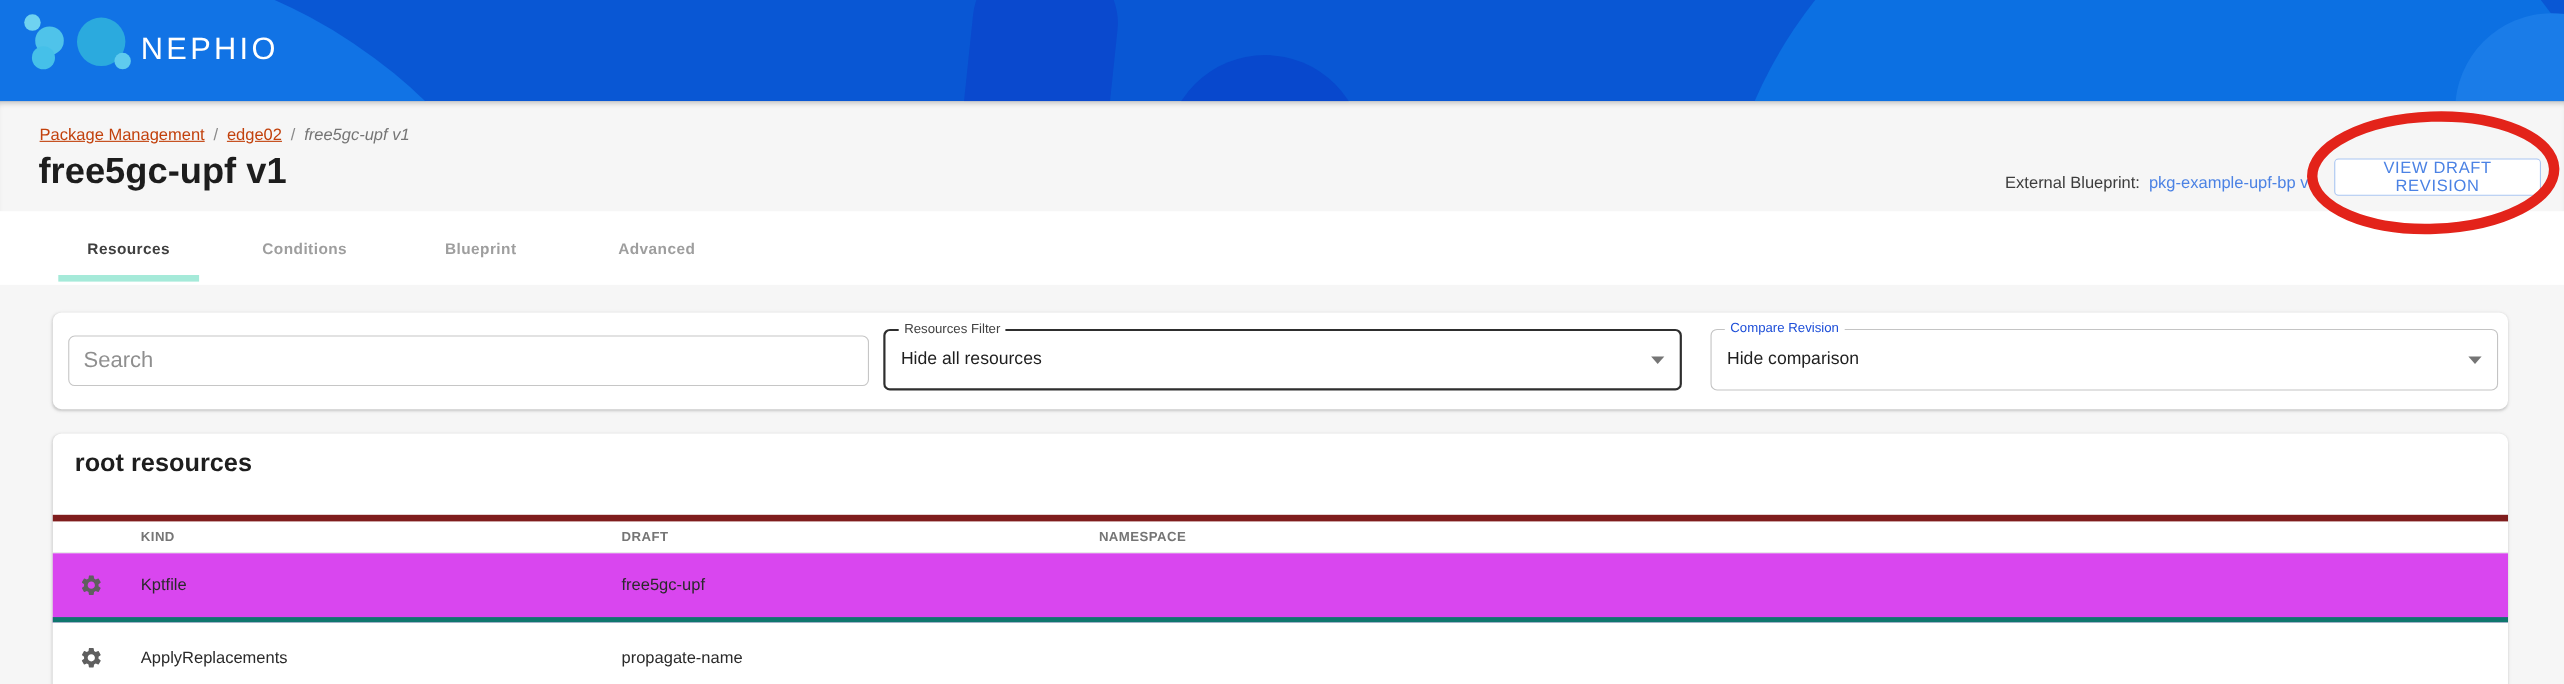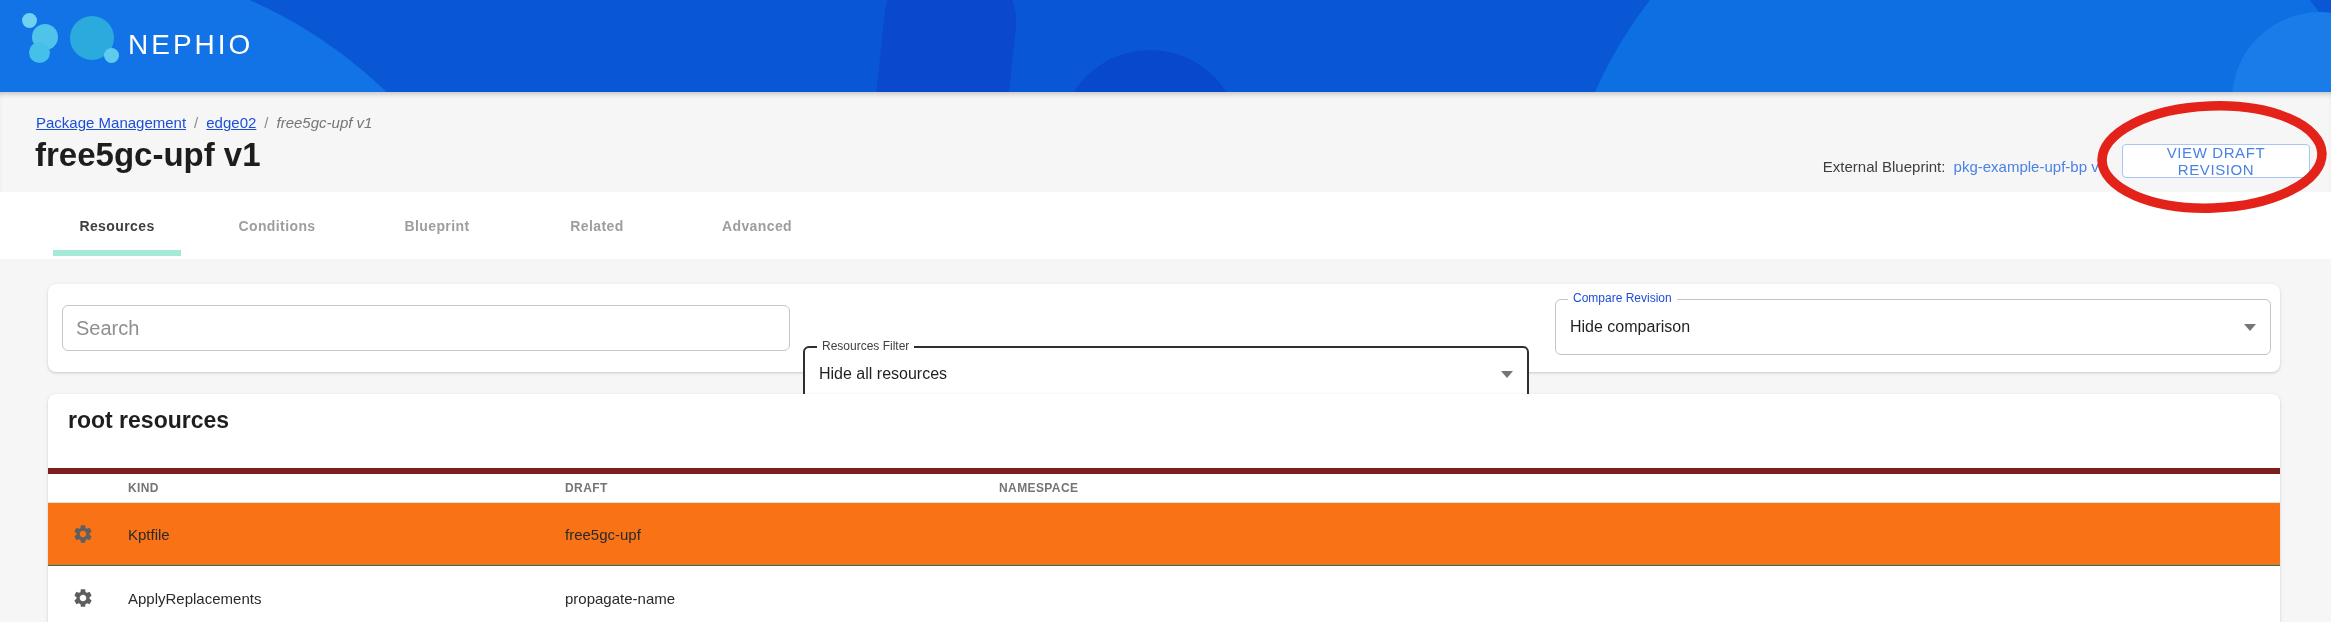--- a/index.html
+++ b/index.html
@@ -22,21 +22,21 @@
   .b2{left:32px;top:24px;width:26px;height:26px;background:#4fc3ea;}
   .b3{left:22px;top:13px;width:15px;height:15px;background:#6fd2f0;}
   .b4{left:29px;top:42px;width:21px;height:21px;background:#45c0e9;}
   .b5{left:104px;top:48px;width:15px;height:15px;background:#5fcbee;}
   .wordmark{position:absolute;left:128px;top:31px;font-size:28px;line-height:28px;color:#ffffff;
     letter-spacing:3px;font-weight:400;}
   
   .page-head{position:absolute;left:0;top:92px;width:2331px;height:100px;background:#f6f6f6;
     box-shadow:inset 0 5px 6px -4px rgba(0,0,0,.28);}
   .breadcrumb{position:absolute;left:36px;top:22px;font-size:15px;color:#6b6b6b;}
-  .breadcrumb a{color:#1d4ed8;text-decoration:underline;cursor:pointer;}
+  .breadcrumb a{color:#c2410c;text-decoration:underline;cursor:pointer;}
   .crumb-sep{margin:0 8px;color:#8a8a8a;}
   .crumb-current{font-style:italic;color:#757575;}
   .page-title{position:absolute;left:35px;top:44px;font-size:33px;font-weight:700;color:#1d1d1d;}
   .ext-bp{position:absolute;right:224px;top:66px;font-size:15px;color:#3d3d3d;white-space:nowrap;}
   .ext-bp a{color:#4b82e4;text-decoration:none;cursor:pointer;margin-left:4px;}
   .draft-btn{position:absolute;left:2122px;top:52px;width:188px;height:34px;background:#ffffff;
     border:1px solid #a9c5f1;border-radius:4px;color:#4b82e4;font-size:15px;letter-spacing:.6px;
     font-family:"Liberation Sans",sans-serif;display:flex;align-items:center;justify-content:center;cursor:pointer;}
   .annotation{position:absolute;left:2093px;top:6px;width:238px;height:120px;z-index:10;pointer-events:none;}
   
@@ -45,35 +45,35 @@
     font-size:14px;font-weight:700;letter-spacing:.4px;color:#9e9e9e;cursor:pointer;}
   .tab.active{color:#3f3f3f;}
   .tab.active::after{content:"";position:absolute;left:16px;right:16px;bottom:3px;height:6px;background:#a5ead9;}
   
   .card{position:absolute;background:#fff;border-radius:8px;box-shadow:0 1px 2px rgba(0,0,0,.12),0 1px 4px rgba(0,0,0,.08);}
   .filter-card{left:48px;top:284px;width:2232px;height:88px;}
   .search-input{position:absolute;left:14px;top:21px;width:700px;height:44px;border:1px solid #c6c6c6;
     border-radius:6px;font-size:20px;color:#222;padding:0 13px;font-family:"Liberation Sans",sans-serif;outline:none;}
   .search-input::placeholder{color:#8f8f8f;opacity:1;}
   .select-outlined{position:absolute;top:15px;height:56px;border-radius:6px;background:#fff;cursor:pointer;box-sizing:border-box;}
-  .select-resources{left:755px;width:726px;border:2px solid #2e2e2e;margin-top:47px;}
+  .select-resources{left:755px;width:726px;border:2px solid #2e2e2e;}
   .select-compare{left:1507px;width:716px;border:1px solid #c4c4c4;}
   .select-label{position:absolute;top:-9px;left:12px;background:#fff;padding:0 5px;font-size:12px;color:#1d4ed8;line-height:14px;}
   .select-resources .select-label{color:#414141;}
   .select-value{position:absolute;left:14px;top:50%;transform:translateY(-50%);font-size:16px;color:#1f1f1f;}
   .caret{position:absolute;right:14px;top:50%;margin-top:-3px;width:0;height:0;
     border-left:6px solid transparent;border-right:6px solid transparent;border-top:7px solid #757575;}
   
   .resources-card{left:48px;top:394px;width:2232px;height:260px;border-radius:8px 8px 0 0;}
   .section-title{position:absolute;left:20px;top:13px;font-size:23px;font-weight:700;color:#1e1e1e;}
   .thead{position:absolute;left:0;top:74px;width:100%;height:35px;border-top:6px solid #7f1d1d;border-bottom:1px solid #e4e4e4;box-sizing:border-box;}
   .th{position:absolute;top:50%;transform:translateY(-50%);font-size:12px;font-weight:700;color:#757575;letter-spacing:.4px;}
   .th-kind{left:80px;} .th-name{left:517px;} .th-ns{left:951px;}
   .trow{position:absolute;left:0;width:100%;height:63px;cursor:pointer;}
-  .trow-1{top:109px;background:#f97316;border-bottom:1px solid #0f766e;box-sizing:border-box;}
+  .trow-1{top:109px;background:#d946ef;border-bottom:5px solid #0f766e;box-sizing:border-box;}
   .trow-2{top:172px;background:#ffffff;}
   .td{position:absolute;top:50%;transform:translateY(-50%);font-size:15px;color:#2a2a2a;}
   .td-kind{left:80px;} .td-name{left:517px;} .td-ns{left:951px;}
   .gear{position:absolute;left:24px;top:50%;transform:translateY(-50%);width:22px;height:22px;fill:#5f5f5f;}
 </style>
 </head>
 <body>
 
 <div class="app-header">
   <div class="shape shape-left-light"></div>
@@ -103,21 +103,20 @@
   <button class="draft-btn">VIEW DRAFT REVISION</button>
   <svg class="annotation" viewBox="0 0 238 120">
     <ellipse cx="119" cy="59" rx="110" ry="51" fill="none" stroke="#e3231a" stroke-width="9.5" transform="rotate(-2 119 59)"></ellipse>
   </svg>
 </div>
 
 <div class="tabs-band">
   <div class="tab active">Resources</div>
   <div class="tab">Conditions</div>
   <div class="tab">Blueprint</div>
-  <div class="tab">Related</div>
   <div class="tab">Advanced</div>
 </div>
 
 <div class="card filter-card">
   <input class="search-input" type="text" placeholder="Search" style="">
   <div class="select-outlined select-resources">
     <span class="select-label">Resources Filter</span>
     <span class="select-value">Hide all resources</span>
     <span class="caret"></span>
   </div>

